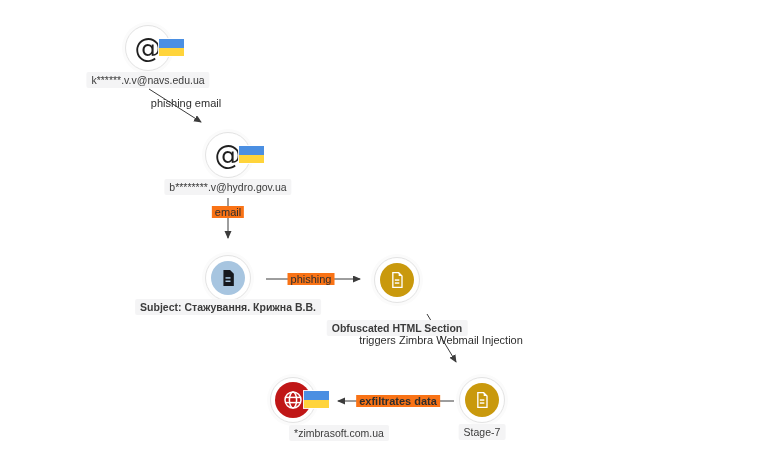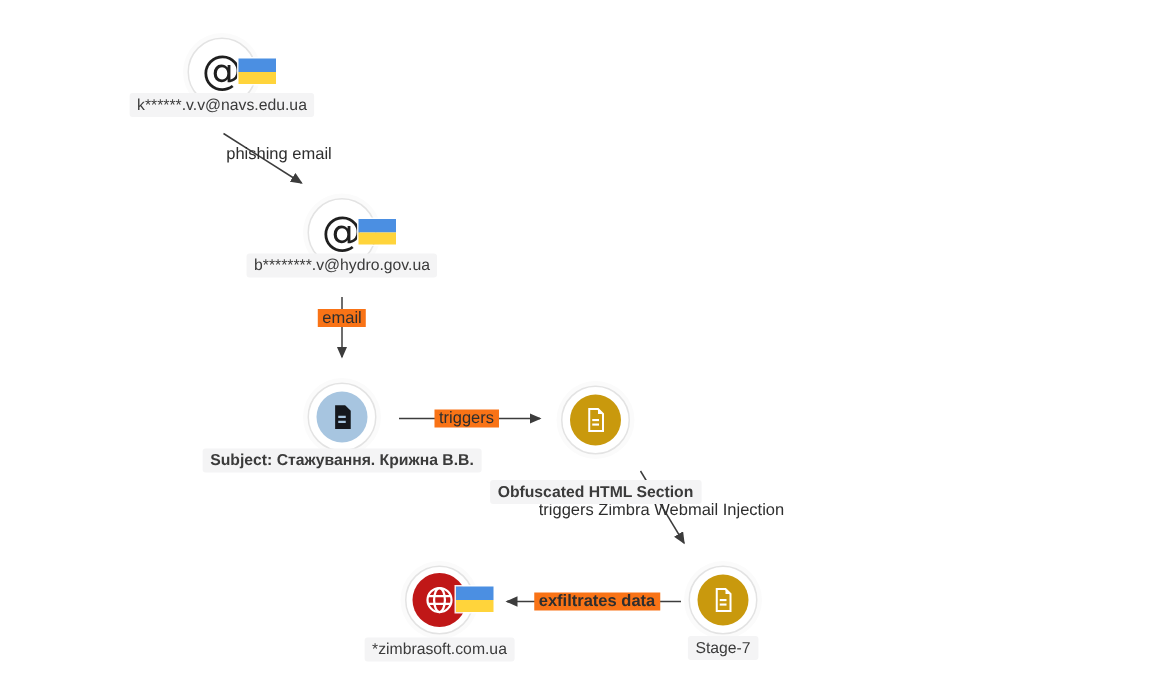--- a/index.html
+++ b/index.html
@@ -54,42 +54,42 @@
 
   .flag {
     position:absolute; left:11px; top:-9px;
     width:25px; height:17px;
     box-shadow:0 0 0 1px rgba(255,255,255,0.9);
   }
   .flag .flag-top    { width:100%; height:50%; background:#4b8fe2; }
   .flag .flag-bottom { width:100%; height:50%; background:#ffd43b; }
 
   .node-label {
-    position:absolute; top:14px; left:0;
+    position:absolute; top:24px; left:0;
     transform:translateX(-50%);
     background:#f4f4f5;
     border-radius:2px;
     padding:2px 5px;
     font-size:10.5px;
     color:#3b3b3b;
     white-space:nowrap;
   }
 
   
   #node-sender     { left:148px; top:48px;  }
   #node-recipient  { left:228px; top:155px; }
   #node-subject    { left:228px; top:278px; }
   #node-obfuscated { left:397px; top:280px; }
   #node-stage2     { left:482px; top:400px; }
   #node-domain     { left:293px; top:400px; }
 
   #node-subject .node-label    { top:21px;font-weight:bold; }
   #node-obfuscated .node-label { top:40px;font-weight:bold; }
   #node-stage2 .node-label     { top:24px; }
-  #node-domain .node-label     { top:25px; }
+  #node-domain .node-label     { top:25px;margin-left:46px; }
 </style>
 </head>
 <body>
 
 <div id="canvas">
 
   <svg id="edges" width="768" height="462" viewBox="0 0 768 462">
     <defs>
       <marker id="arrow" markerWidth="9" markerHeight="8" refX="7" refY="3.5" orient="auto" markerUnits="userSpaceOnUse">
         <path d="M0,0 L8,3.5 L0,7 Z" fill="#3c3c3c"></path>
@@ -97,21 +97,21 @@
     </defs>
     <line class="edge-line" x1="149" y1="89" x2="201" y2="122" marker-end="url(#arrow)"></line>
     <line class="edge-line" x1="228" y1="198" x2="228" y2="238" marker-end="url(#arrow)"></line>
     <line class="edge-line" x1="266" y1="279" x2="360" y2="279" marker-end="url(#arrow)"></line>
     <line class="edge-line" x1="427" y1="314" x2="456" y2="362" marker-end="url(#arrow)"></line>
     <line class="edge-line" x1="454" y1="401" x2="338" y2="401" marker-end="url(#arrow)"></line>
   </svg>
 
   <span class="edge-label" style="left:186px; top:103px;">phishing email</span>
   <span class="edge-label bg" style="left:228px; top:212px;">email</span>
-  <span class="edge-label bg" style="left:311px; top:279px;">triggers</span>
+  <span class="edge-label bg" style="left:311px; top:279px;">phishing</span>
   <span class="edge-label" style="left:441px; top:340px;">triggers Zimbra Webmail Injection</span>
   <span class="edge-label bg" style="left:398px; top:401px;font-weight:bold;">exfiltrates data</span>
 
   <div class="node" id="node-sender">
     <div class="node-circle">
       <div class="node-disc disc-white">
         <span class="at-glyph">@</span>
       </div>
     </div>
     <div class="flag">

